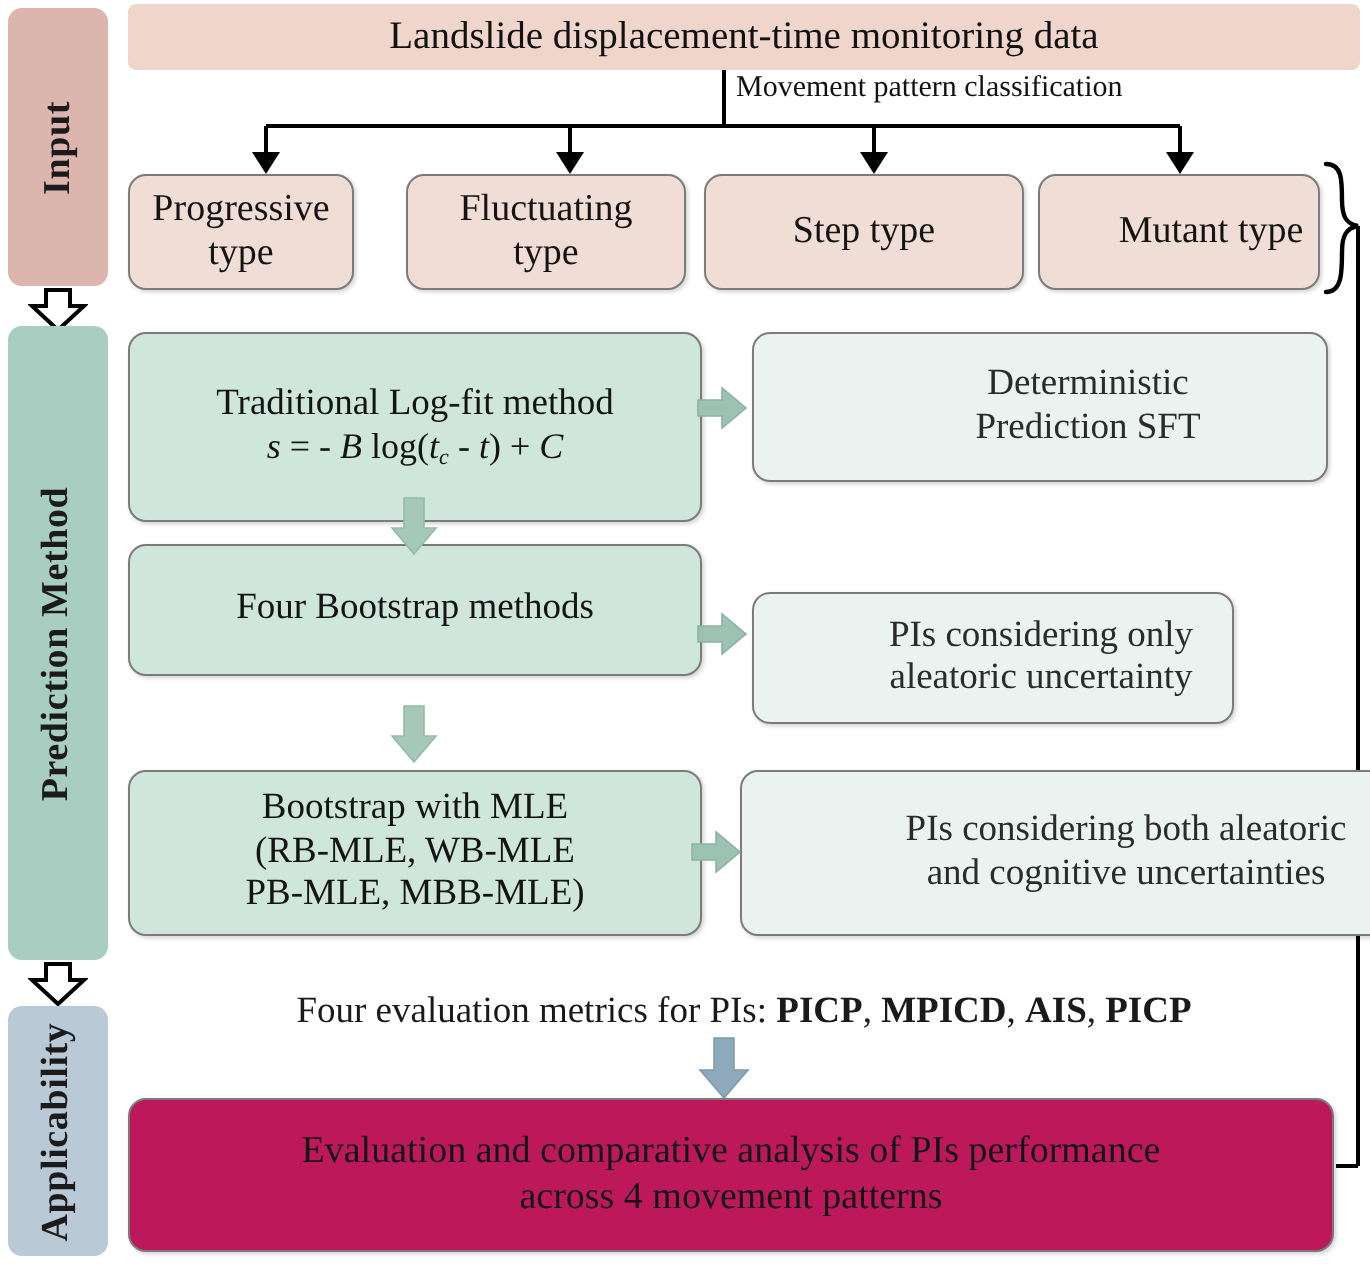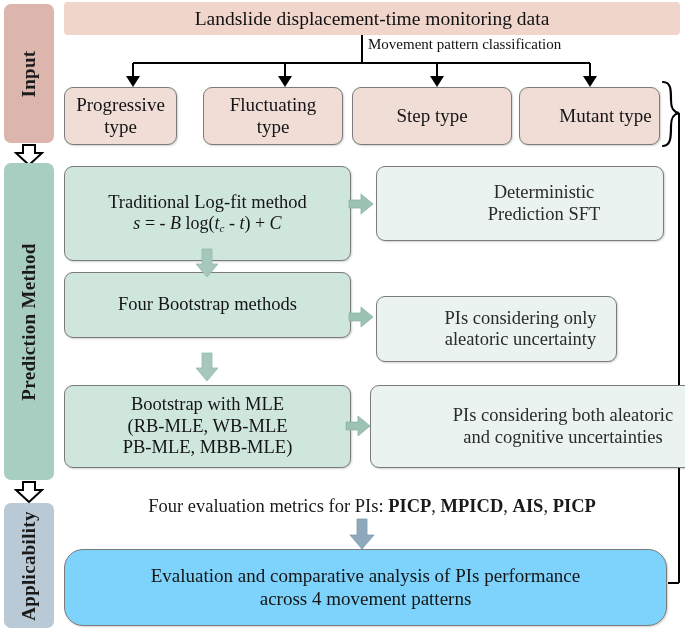--- a/index.html
+++ b/index.html
@@ -58,21 +58,21 @@
     align-items: center;
     justify-content: center;
     text-align: center;
     color: #141414;
     line-height: 1.16;
     box-shadow: 1px 1px 2px rgba(0,0,0,0.18);
   }
   .box-pink   { background: #f0ddd6; }
   .box-green  { background: #cfe6dd; }
   .box-mint   { background: #eaf3f0; }
-  .box-blue   { background: #7dd3fc; border-radius: 19px; }
+  .box-blue   { background: #be185d; }
 
   
   #header-box {
     position: absolute;
     left: 64px;
     top: 2px;
     width: 616px;
     height: 33px;
     background: #f0d5cb;
     border: none;

